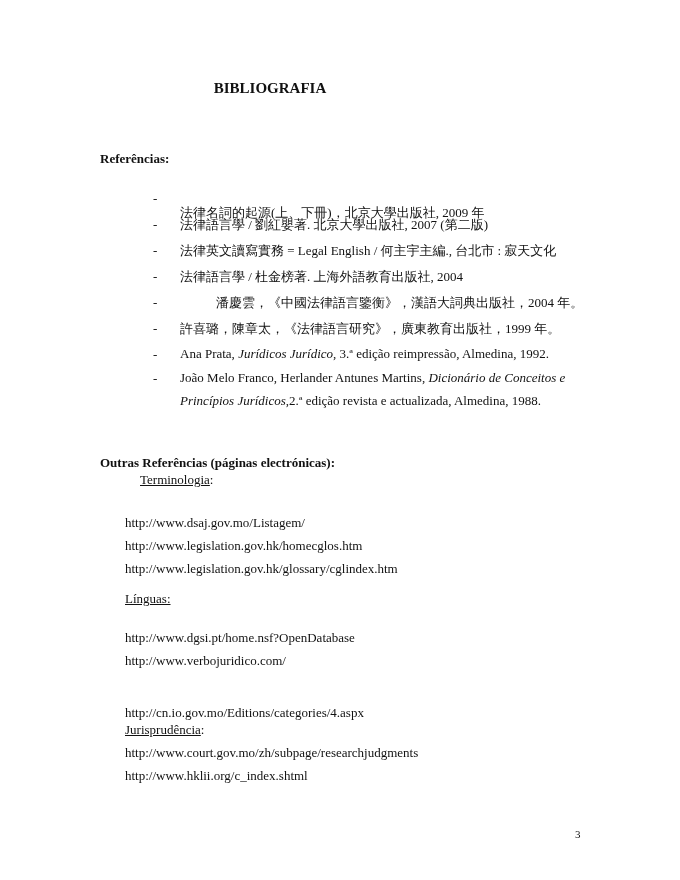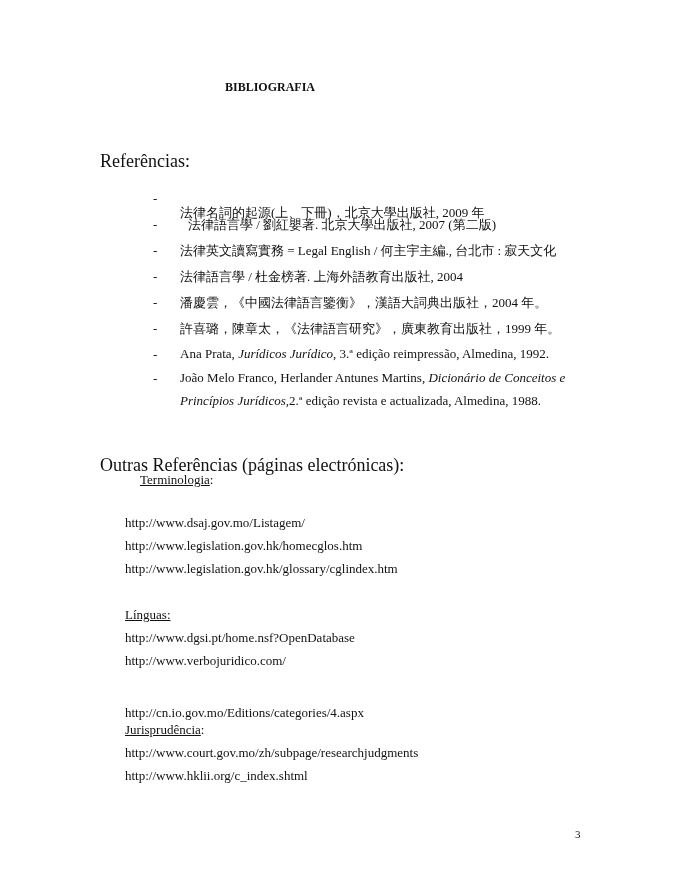--- a/index.html
+++ b/index.html
@@ -1,20 +1,20 @@
 <!DOCTYPE html>
 <html><head>
 <meta charset="utf-8">
 <style>
   html, body { margin: 0; padding: 0; background: #ffffff; }
   body { width: 680px; height: 880px; position: relative; overflow: hidden;
          font-family: "Liberation Serif", "DejaVu Serif", serif; color: #111; font-size: 13px; }
   .abs { position: absolute; white-space: nowrap; }
-  .title { left: 0; width: 540px; text-align: center; top: 80px; font-weight: bold; font-size: 12px; }
-  .section-heading { font-weight: normal; font-size: 18px; }
+  .title { left: 0; width: 540px; text-align: center; top: 80px; font-weight: bold; font-size: 15px; }
+  .section-heading { font-weight: bold; font-size: 13px; }
   .dash { position: absolute; left: 153px; }
   .ref-text { position: absolute; left: 180px; }
   .u { text-decoration: underline; }
   .subsec { left: 125px; }
   .link { left: 125px; }
   .pagenum { left: 575px; top: 828px; font-size: 11px; }
   i { font-style: italic; }
 </style>
 </head>
 <body>
@@ -25,33 +25,33 @@
 
   <div class="abs section-heading" style="left:100px; top:151px;">Referências:</div>
 
   <div>
     <div>
       <span class="dash abs" style="top:191px;">-</span>
       <span class="ref-text abs" style="top:204px;">法律名詞的起源(上、下冊)，北京大學出版社, 2009 年</span>
     </div>
     <div>
       <span class="dash abs" style="top:217px;">-</span>
-      <span class="ref-text abs" style="top:216px;margin-left:8px;">法律語言學 / 劉紅嬰著. 北京大學出版社, 2007 (第二版)</span>
+      <span class="ref-text abs" style="top:216px;">法律語言學 / 劉紅嬰著. 北京大學出版社, 2007 (第二版)</span>
     </div>
     <div>
       <span class="dash abs" style="top:243px;">-</span>
       <span class="ref-text abs" style="top:242px;">法律英文讀寫實務 = Legal English / 何主宇主編., 台北市 : 寂天文化</span>
     </div>
     <div>
       <span class="dash abs" style="top:269px;">-</span>
       <span class="ref-text abs" style="top:268px;">法律語言學 / 杜金榜著. 上海外語教育出版社, 2004</span>
     </div>
     <div>
       <span class="dash abs" style="top:295px;">-</span>
-      <span class="ref-text abs" style="top:294px;">潘慶雲，《中國法律語言鑒衡》，漢語大詞典出版社，2004 年。</span>
+      <span class="ref-text abs" style="top:294px;margin-left:36px;">潘慶雲，《中國法律語言鑒衡》，漢語大詞典出版社，2004 年。</span>
     </div>
     <div>
       <span class="dash abs" style="top:321px;">-</span>
       <span class="ref-text abs" style="top:320px;">許喜璐，陳章太，《法律語言研究》，廣東教育出版社，1999 年。</span>
     </div>
     <div>
       <span class="dash abs" style="top:347px;">-</span>
       <span class="ref-text abs" style="top:346px;"><span>Ana Prata, </span><i>Jurídicos Jurídico</i><span>, 3.ª edição reimpressão, Almedina, 1992.</span></span>
     </div>
     <div>
@@ -64,21 +64,21 @@
   <div class="abs section-heading" style="left:100px; top:455px;">Outras Referências (páginas electrónicas):</div>
 
   <div>
     <span class="abs subsec" style="top:472px;margin-left:15px;"><span class="u">Terminologia</span><span>:</span></span>
     <span class="abs link" style="top:515px;">http://www.dsaj.gov.mo/Listagem/</span>
     <span class="abs link" style="top:538px;">http://www.legislation.gov.hk/homecglos.htm</span>
     <span class="abs link" style="top:561px;">http://www.legislation.gov.hk/glossary/cglindex.htm</span>
   </div>
 
   <div>
-    <span class="abs subsec" style="top:607px;"><span class="u">Línguas:</span><span></span></span>
+    <span class="abs subsec" style="top:591px;"><span class="u">Línguas:</span><span></span></span>
     <span class="abs link" style="top:630px;">http://www.dgsi.pt/home.nsf?OpenDatabase</span>
     <span class="abs link" style="top:653px;">http://www.verbojuridico.com/</span>
     <span class="abs link" style="top:676px;margin-top:29px;">http://cn.io.gov.mo/Editions/categories/4.aspx</span>
   </div>
 
   <div>
     <span class="abs subsec" style="top:722px;"><span class="u">Jurisprudência</span><span>:</span></span>
     <span class="abs link" style="top:745px;">http://www.court.gov.mo/zh/subpage/researchjudgments</span>
     <span class="abs link" style="top:768px;">http://www.hklii.org/c_index.shtml</span>
   </div>

